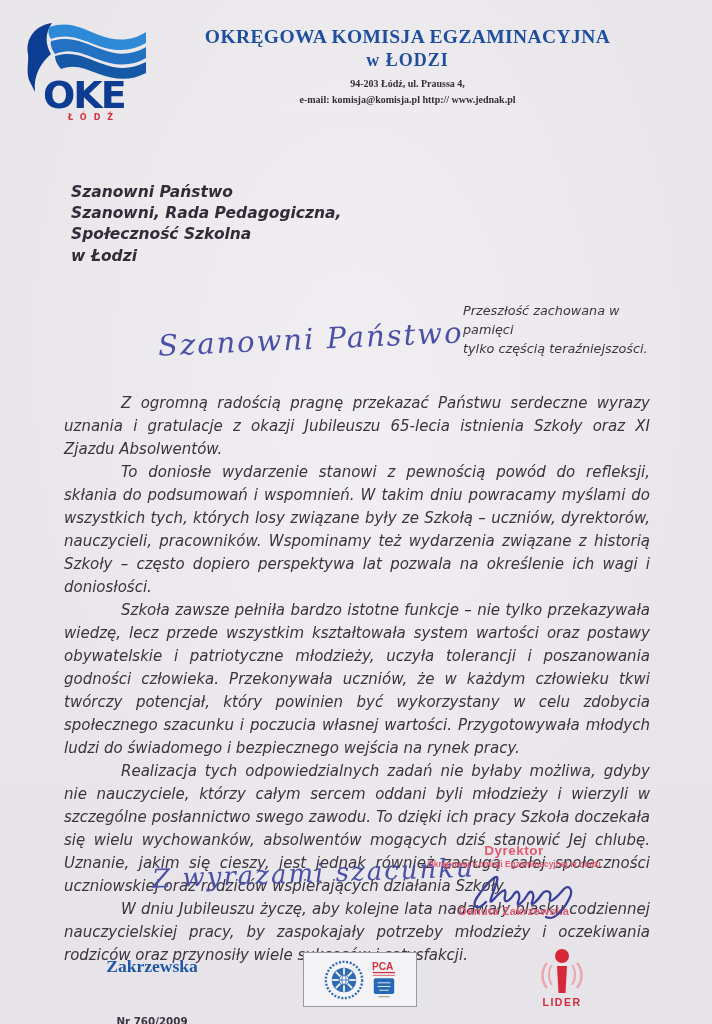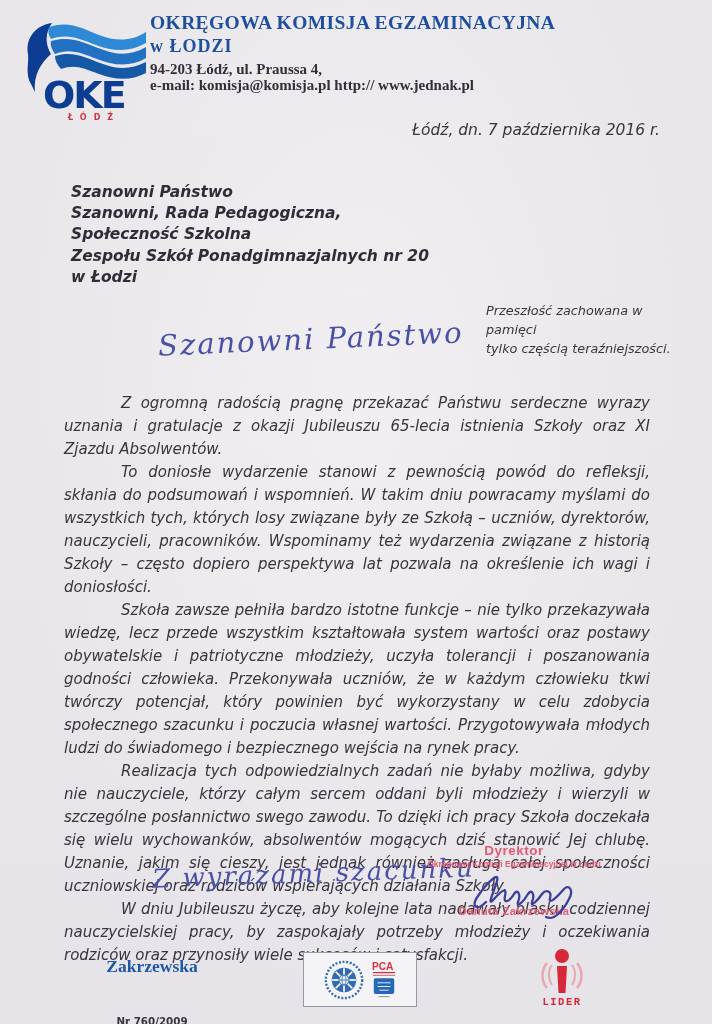--- a/index.html
+++ b/index.html
@@ -5,51 +5,51 @@
   html,body{margin:0;padding:0;background:#eae8ec;}
   .page{
     position:relative;width:712px;height:1024px;margin:0;
     background:
       radial-gradient(ellipse at 50% 40%, rgba(255,255,255,0.35), rgba(0,0,0,0) 70%),
       linear-gradient(180deg,#eae7eb 0%,#e9e6ea 60%,#e7e4e9 100%);
     font-family:"DejaVu Sans",sans-serif;color:#39343f;overflow:hidden;
   }
   
   .logo{position:absolute;left:20px;top:18px;width:132px;height:104px;}
-  .orgblock{position:absolute;left:150px;top:12px;width:515px;}
+  .orgblock{position:absolute;left:150px;top:26px;width:515px;text-align:center;}
   .org1{font-family:"Liberation Serif",serif;font-weight:bold;font-size:19.5px;color:#1d4f9e;letter-spacing:0.4px;}
   .org2{font-family:"Liberation Serif",serif;font-weight:bold;font-size:18px;color:#1d4f9e;margin-top:2px;letter-spacing:1px;}
-  .addr{font-family:"Liberation Serif",serif;font-weight:bold;font-size:15px;color:#332d3a;line-height:15.5px;}
+  .addr{font-family:"Liberation Serif",serif;font-weight:bold;font-size:10px;color:#332d3a;line-height:15.5px;}
   .addr.first{margin-top:5px;}
   .dateline{position:absolute;right:52px;top:121px;font-style:italic;font-size:15.5px;color:#3a3440;}
   
   .recipient{position:absolute;left:71px;top:182px;font-size:15.5px;font-weight:bold;font-style:italic;color:#322c39;line-height:21.2px;}
   
   .handwriting{font-family:"DejaVu Serif",serif;font-style:italic;color:#4a50a8;white-space:nowrap;}
   .greet{position:absolute;left:158px;top:322px;font-size:29px;letter-spacing:2px;transform:rotate(-2.5deg);}
   .closing{position:absolute;left:152px;top:858px;font-size:26px;letter-spacing:2px;transform:rotate(-2deg);}
   
-  .quote{position:absolute;left:486px;top:301px;width:192px;font-style:italic;font-size:12.8px;font-weight:500;color:#3a3440;line-height:19px;}
+  .quote{position:absolute;left:463px;top:301px;width:192px;font-style:italic;font-size:12.8px;font-weight:500;color:#3a3440;line-height:19px;}
   .quote-attr{text-align:right;padding-right:8px;}
   
   .body{position:absolute;left:64px;top:392px;width:586px;font-style:italic;font-size:15px;color:#39343f;line-height:23px;text-align:justify;}
   .body p{margin:0;text-indent:57px;}
   
   .stamp{position:absolute;left:426px;top:843px;width:176px;text-align:center;color:#e25b72;font-family:"Liberation Sans",sans-serif;}
   .stamp-l1{font-size:13.5px;font-weight:bold;letter-spacing:0.5px;}
   .stamp-l2{font-size:8.4px;font-weight:bold;white-space:nowrap;margin-top:1px;}
   .stamp-name{font-size:11px;font-weight:bold;margin-top:36px;letter-spacing:0.5px;}
   .signature{position:absolute;left:466px;top:866px;width:118px;height:58px;}
   
   .footer-cert{position:absolute;left:86px;top:956px;width:132px;text-align:center;}
   .cert-title{font-family:"Liberation Serif",serif;font-weight:bold;font-size:17.5px;color:#1e56a8;}
   .cert-sub{font-size:10.3px;font-weight:bold;color:#39343f;line-height:12.5px;margin-top:38px;}
   .seal-box{position:absolute;left:303px;top:952px;width:112px;height:53px;background:#f4f3f5;border:1px solid #9a98a0;display:flex;align-items:center;justify-content:center;gap:7px;}
   .lider{position:absolute;left:526px;top:948px;width:72px;text-align:center;}
-  .lider-label{color:#d62839;font-weight:bold;font-size:10.5px;letter-spacing:1.5px;margin-top:-2px;font-family:Liberation Mono, monospace;}
+  .lider-label{color:#d62839;font-weight:bold;font-size:10.5px;letter-spacing:1.5px;margin-top:-2px;font-family:Liberation Sans, sans-serif;}
 </style>
 </head>
 <body>
 
 <div class="page">
 
   <svg class="logo" viewBox="0 0 132 104" aria-hidden="true">
     <path d="M8,36 C5,20 16,7 32,5 C25,15 25,26 31,36 C21,45 13,57 15,74 L9,62 C6,52 9,44 8,36 Z" fill="#0d3d92"></path>
     <path d="M29,9 C50,2 63,11 79,17 C97,24 112,23 126,14 L126,25 C111,34 94,34 76,27 C60,21 48,15 31,21 C28,17 28,13 29,9 Z" fill="#2e8ad6"></path>
     <path d="M31,23 C51,17 65,25 81,31 C98,38 112,37 126,29 L126,40 C111,49 94,48 77,41 C61,35 50,30 35,36 C32,32 30,27 31,23 Z" fill="#2271c2"></path>
@@ -58,27 +58,25 @@
     <text x="48" y="102" font-family="DejaVu Sans, sans-serif" font-weight="bold" font-size="8" letter-spacing="7" fill="#d03440">ŁÓDŹ</text>
   </svg>
 
   <div class="orgblock">
     <div class="org1">OKRĘGOWA KOMISJA EGZAMINACYJNA</div>
     <div class="org2">w  ŁODZI</div>
     <div class="addr first">94-203 Łódź,  ul. Praussa 4,</div>
     <div class="addr">e-mail: komisja@komisja.pl    http:// www.jednak.pl</div>
   </div>
 
-  <div class="dateline">Łódź, dn. 7 października 2016 r.</div>
 
   <div class="recipient">
     <div>Szanowni Państwo</div>
     <div>Szanowni, Rada Pedagogiczna,</div>
     <div>Społeczność Szkolna</div>
-    <div>Zespołu Szkół Ponadgimnazjalnych nr 20</div>
     <div>w Łodzi</div>
   </div>
 
   <div class="handwriting greet">Szanowni Państwo</div>
 
   <div class="quote">
     <div>Przeszłość zachowana w pamięci</div>
     <div>tylko częścią teraźniejszości.</div>
   </div>
 

